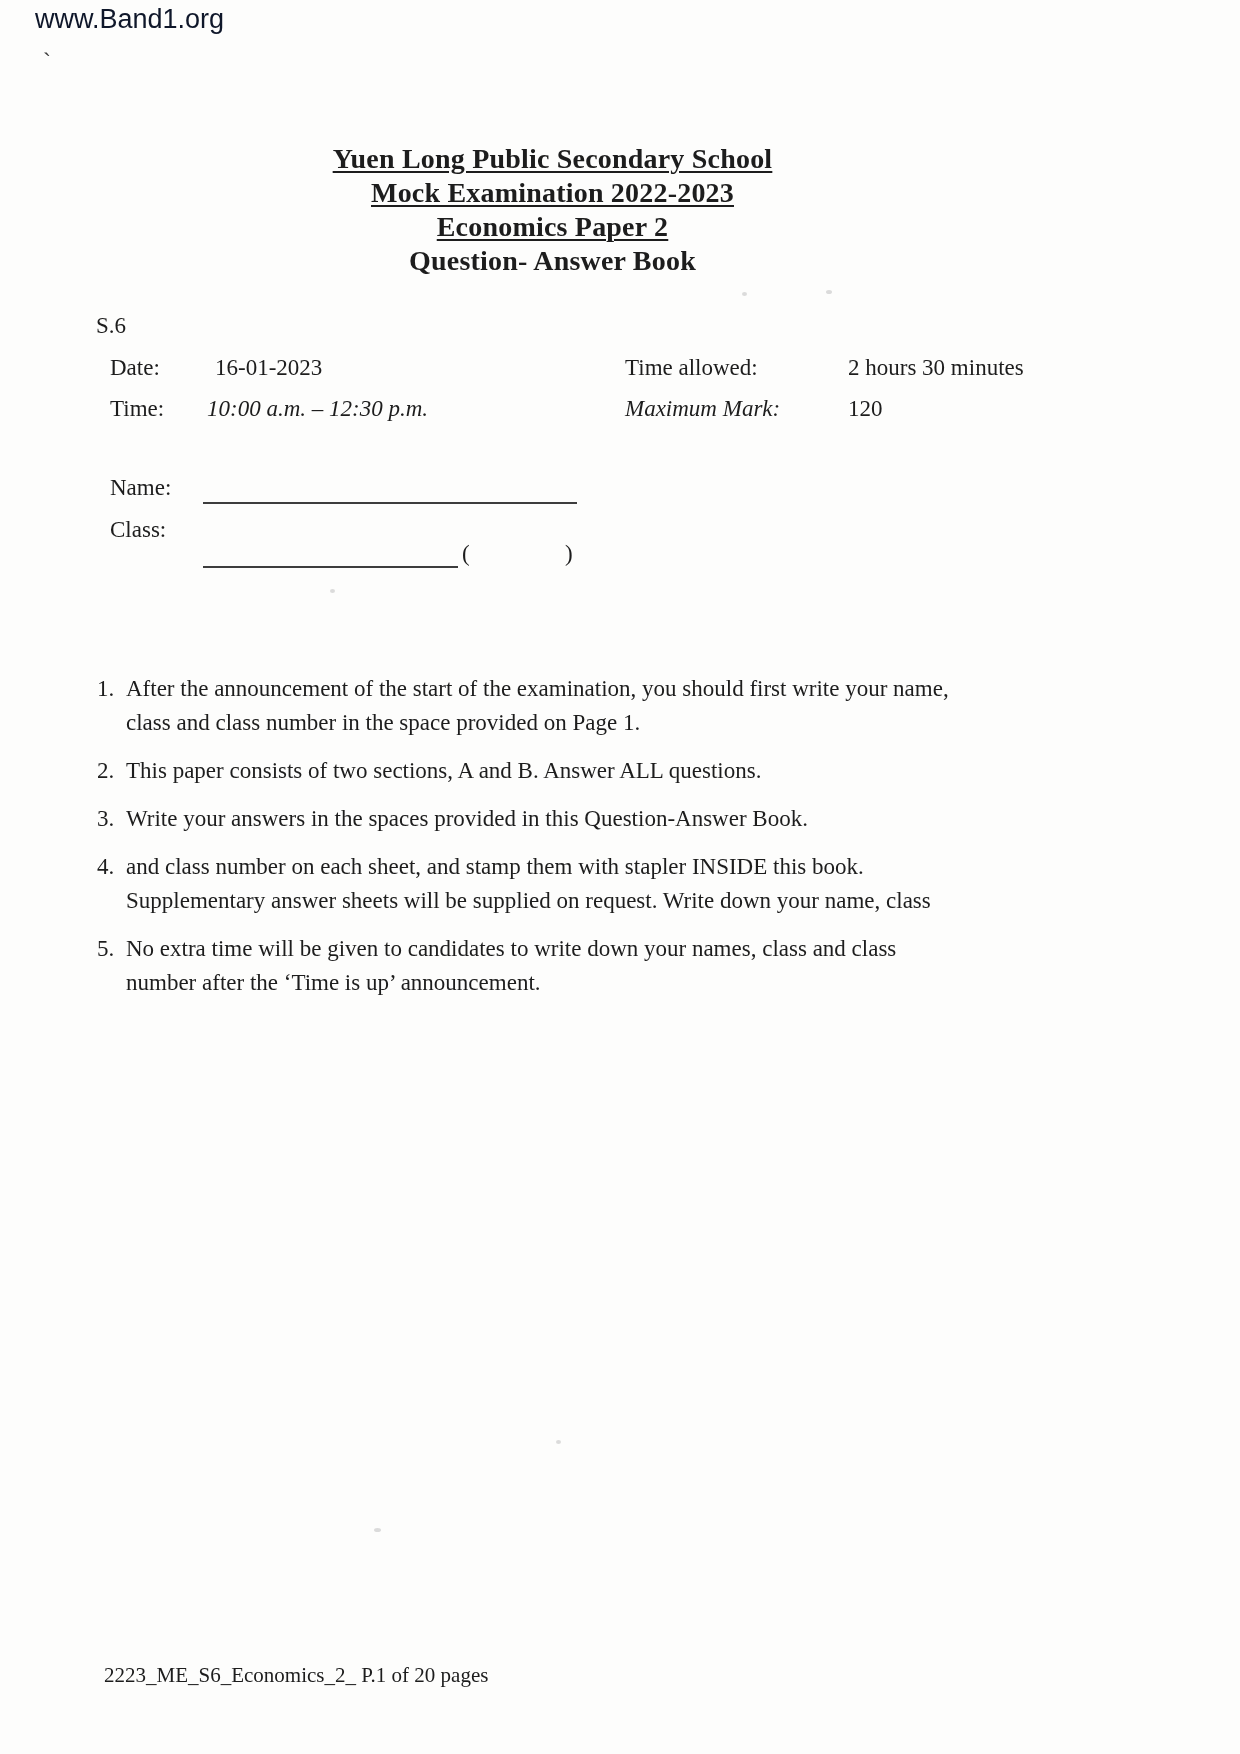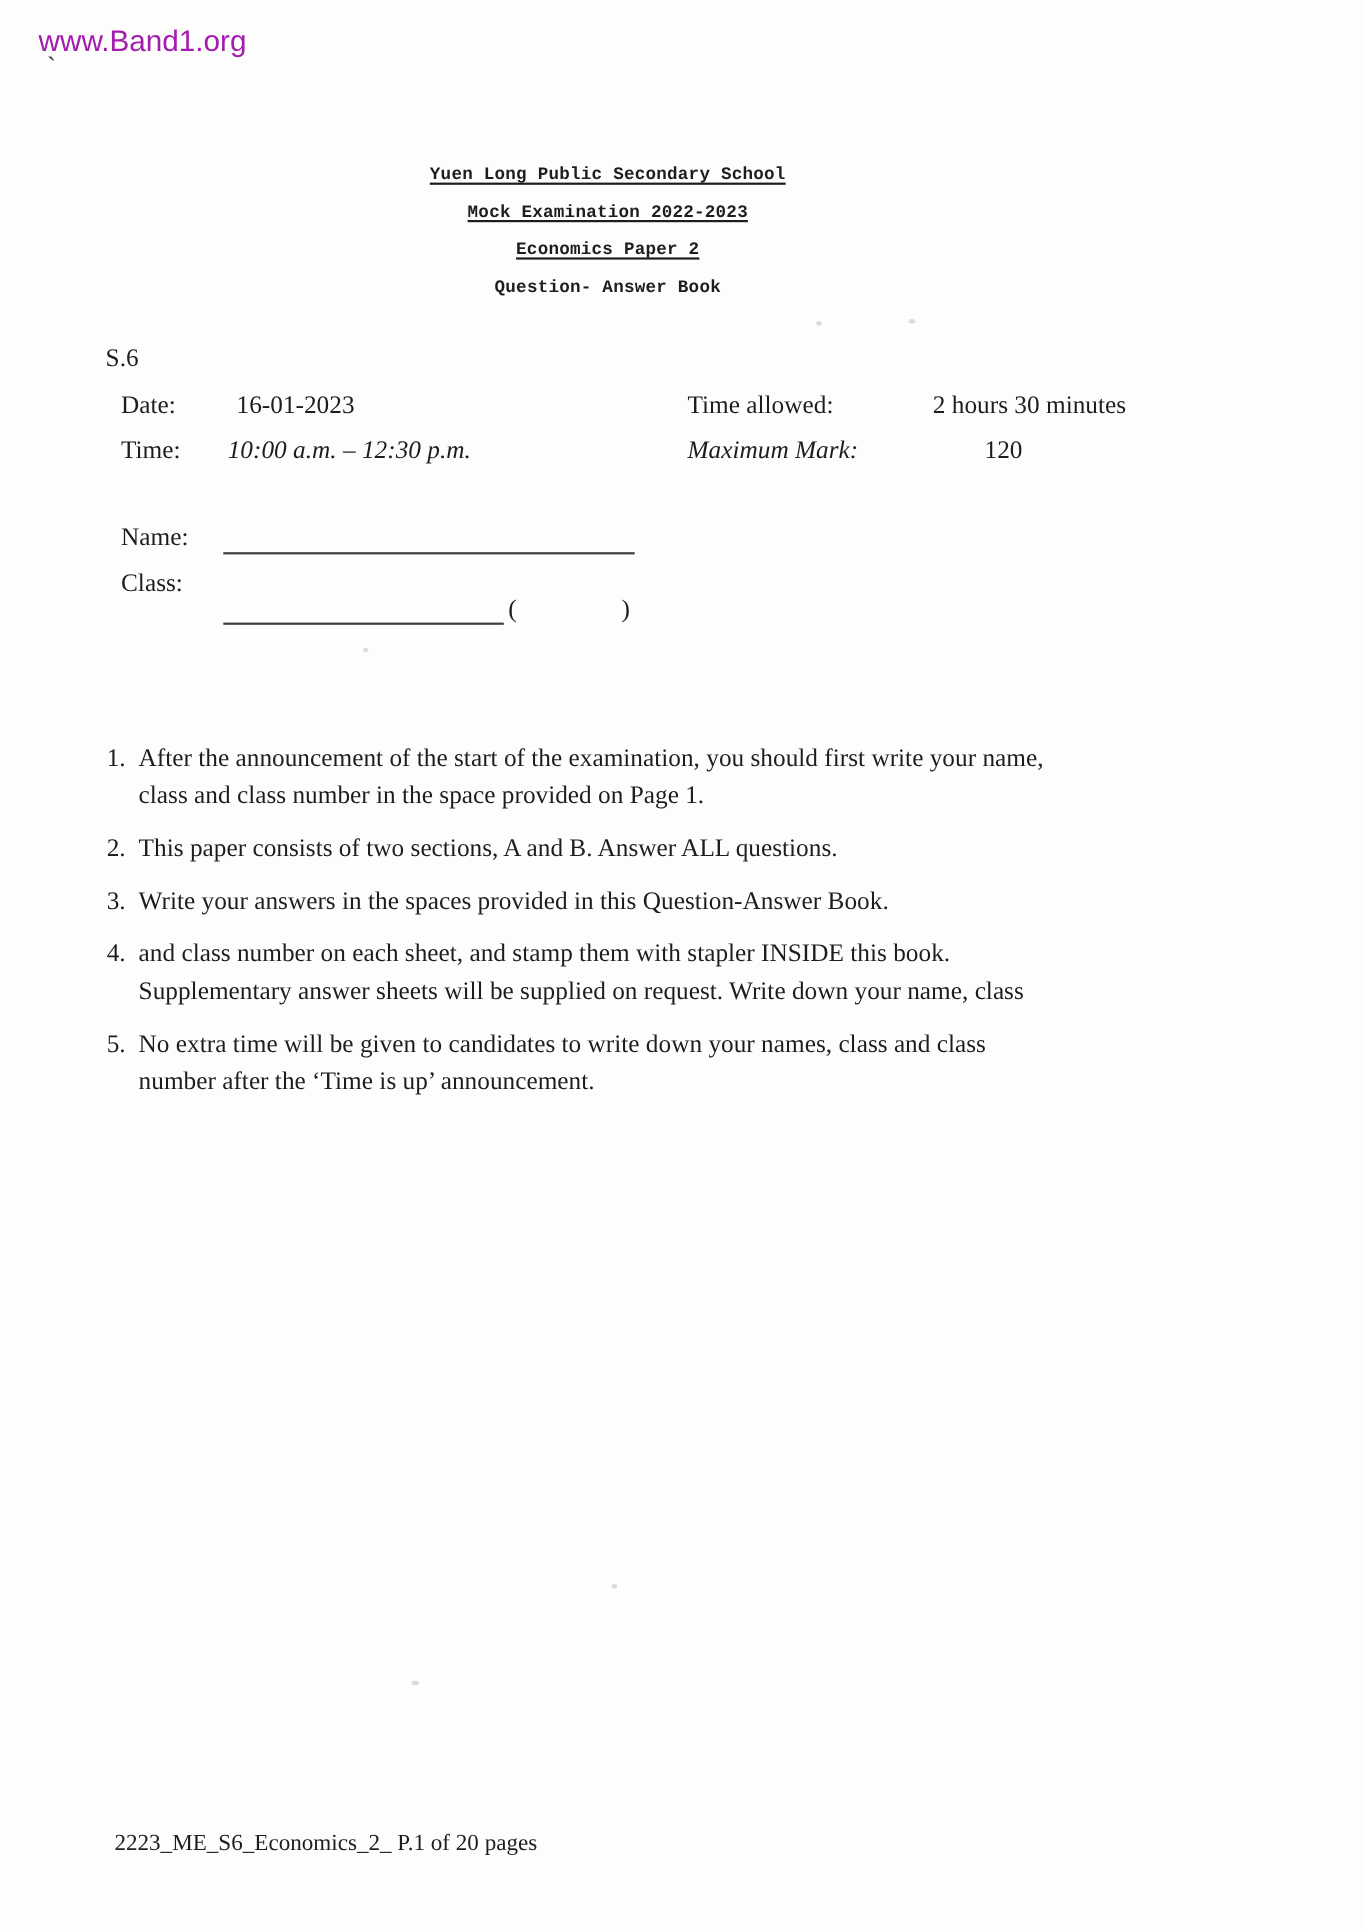--- a/index.html
+++ b/index.html
@@ -7,37 +7,36 @@
   body {
     width: 1240px;
     height: 1754px;
     position: relative;
     overflow: hidden;
     background: #fdfdfc;
     color: #1d1d1d;
     font-family: "Liberation Serif", serif;
   }
   .watermark {
-    position: absolute; left: 35px; top: 22px;
+    position: absolute; left: 35px; top: 4px;
     font-family: "Liberation Sans", sans-serif;
-    font-size: 27px; color: #a21caf;
+    font-size: 27px; color: #0f172a;
   }
   .accent-mark {
     position: absolute; left: 43px; top: 48px;
     font-family: "Liberation Sans", sans-serif;
     font-size: 24px; color: #3c3c3c;
   }
   .title-block {
     position: absolute; left: 0; top: 142px; width: 1105px;
     text-align: center;
   }
   .title-line {
-    font-size: 16px; font-weight: bold; line-height: 34px;
+    font-size: 28px; font-weight: bold; line-height: 34px;
     letter-spacing: 0.2px;
-    font-family: Liberation Mono, monospace;
   }
   .u {
     text-decoration: underline;
     text-decoration-thickness: 2px;
     text-underline-offset: 3px;
   }
   .label, .value { position: absolute; font-size: 23px; white-space: nowrap; }
   .blank-line { position: absolute; border-bottom: 2px solid #3d3d3d; }
   .instructions { position: absolute; left: 97px; top: 652px; width: 940px; }
   .instructions-heading {
@@ -75,21 +74,21 @@
 <div class="label" style="left:110px; top:355px;">Date:</div>
 <div class="value" style="left:215px; top:355px;">16-01-2023</div>
 
 <div class="label" style="left:110px; top:396px;">Time:</div>
 <div class="value" style="left:207px; top:396px;font-style:italic;">10:00 a.m. – 12:30 p.m.</div>
 
 <div class="label" style="left:625px; top:355px;">Time allowed:</div>
 <div class="value" style="left:848px; top:355px;">2 hours 30 minutes</div>
 
 <div class="label" style="left:625px; top:396px;font-style:italic;">Maximum Mark:</div>
-<div class="value" style="left:848px; top:396px;margin-left:47px;">120</div>
+<div class="value" style="left:848px; top:396px;">120</div>
 
 <div class="label" style="left:110px; top:475px;">Name:</div>
 <div class="blank-line" style="left:203px; top:475px; width:374px; height:29px;"></div>
 
 <div class="label" style="left:110px; top:517px;">Class:</div>
 <div class="blank-line" style="left:203px; top:541px; width:255px; height:27px;"></div>
 <div class="label" style="left:462px; top:541px;">(</div>
 <div class="label" style="left:565px; top:541px;">)</div>
 
 <div class="instructions">

